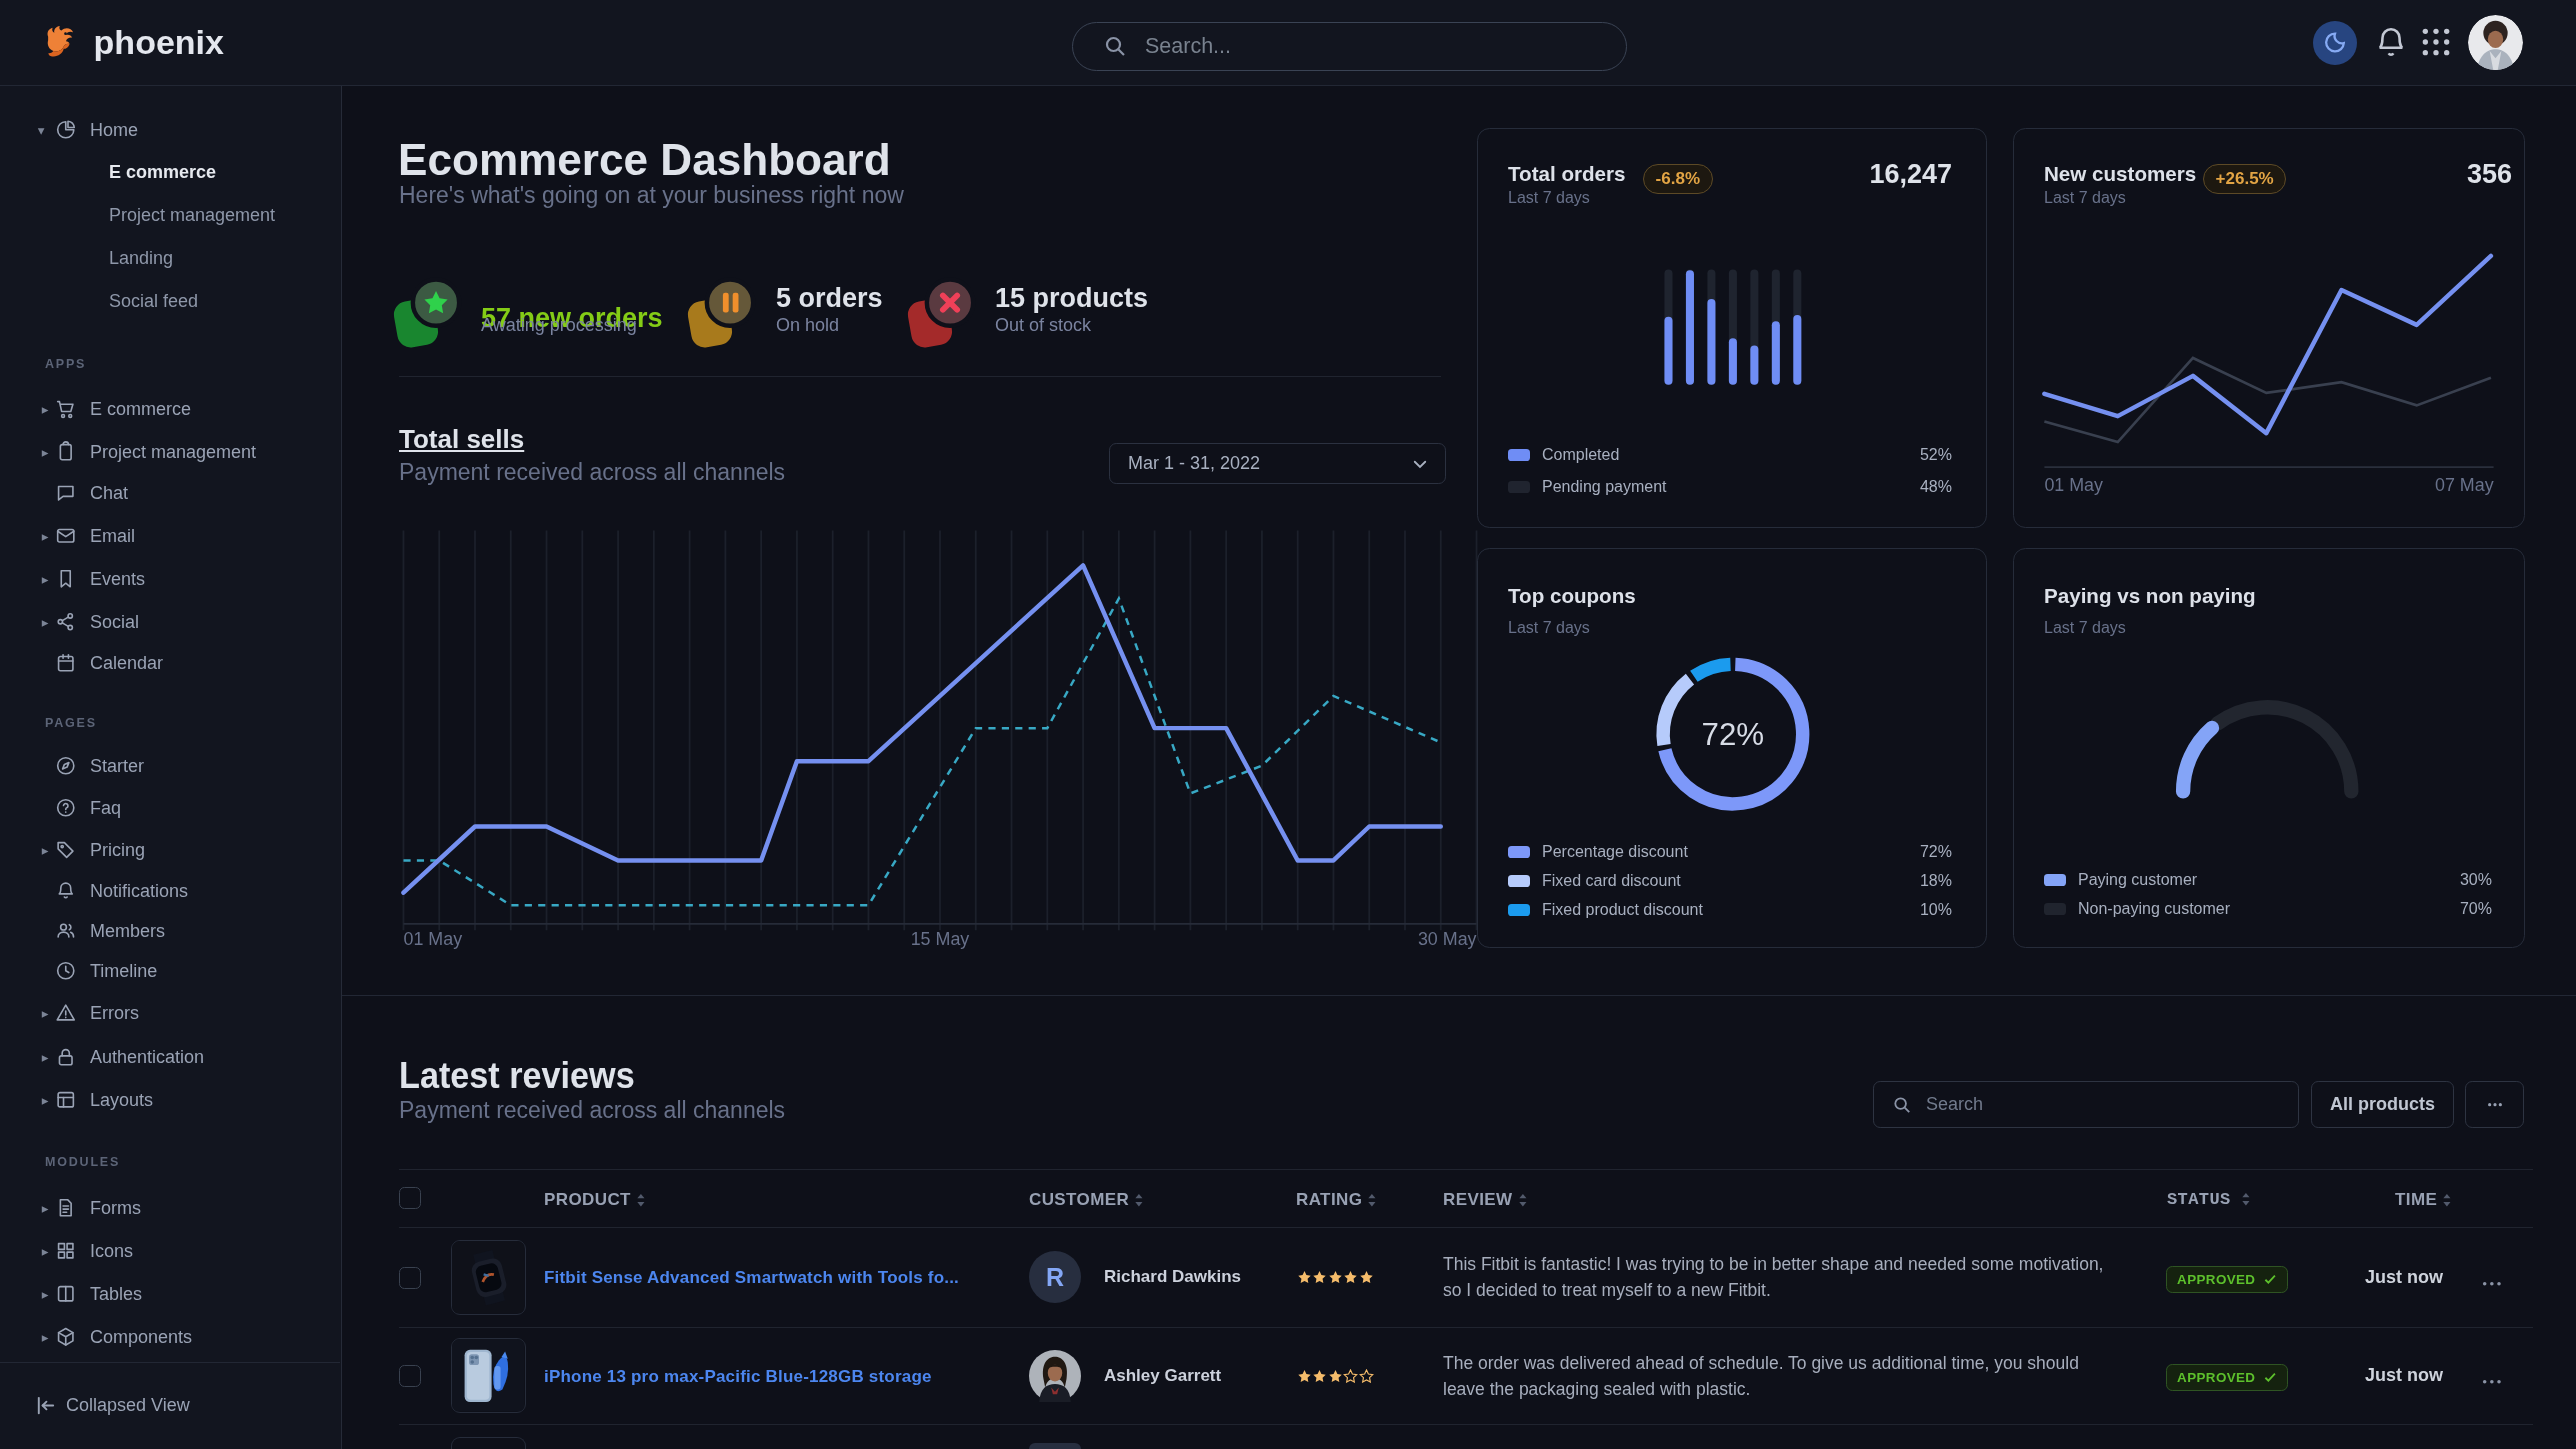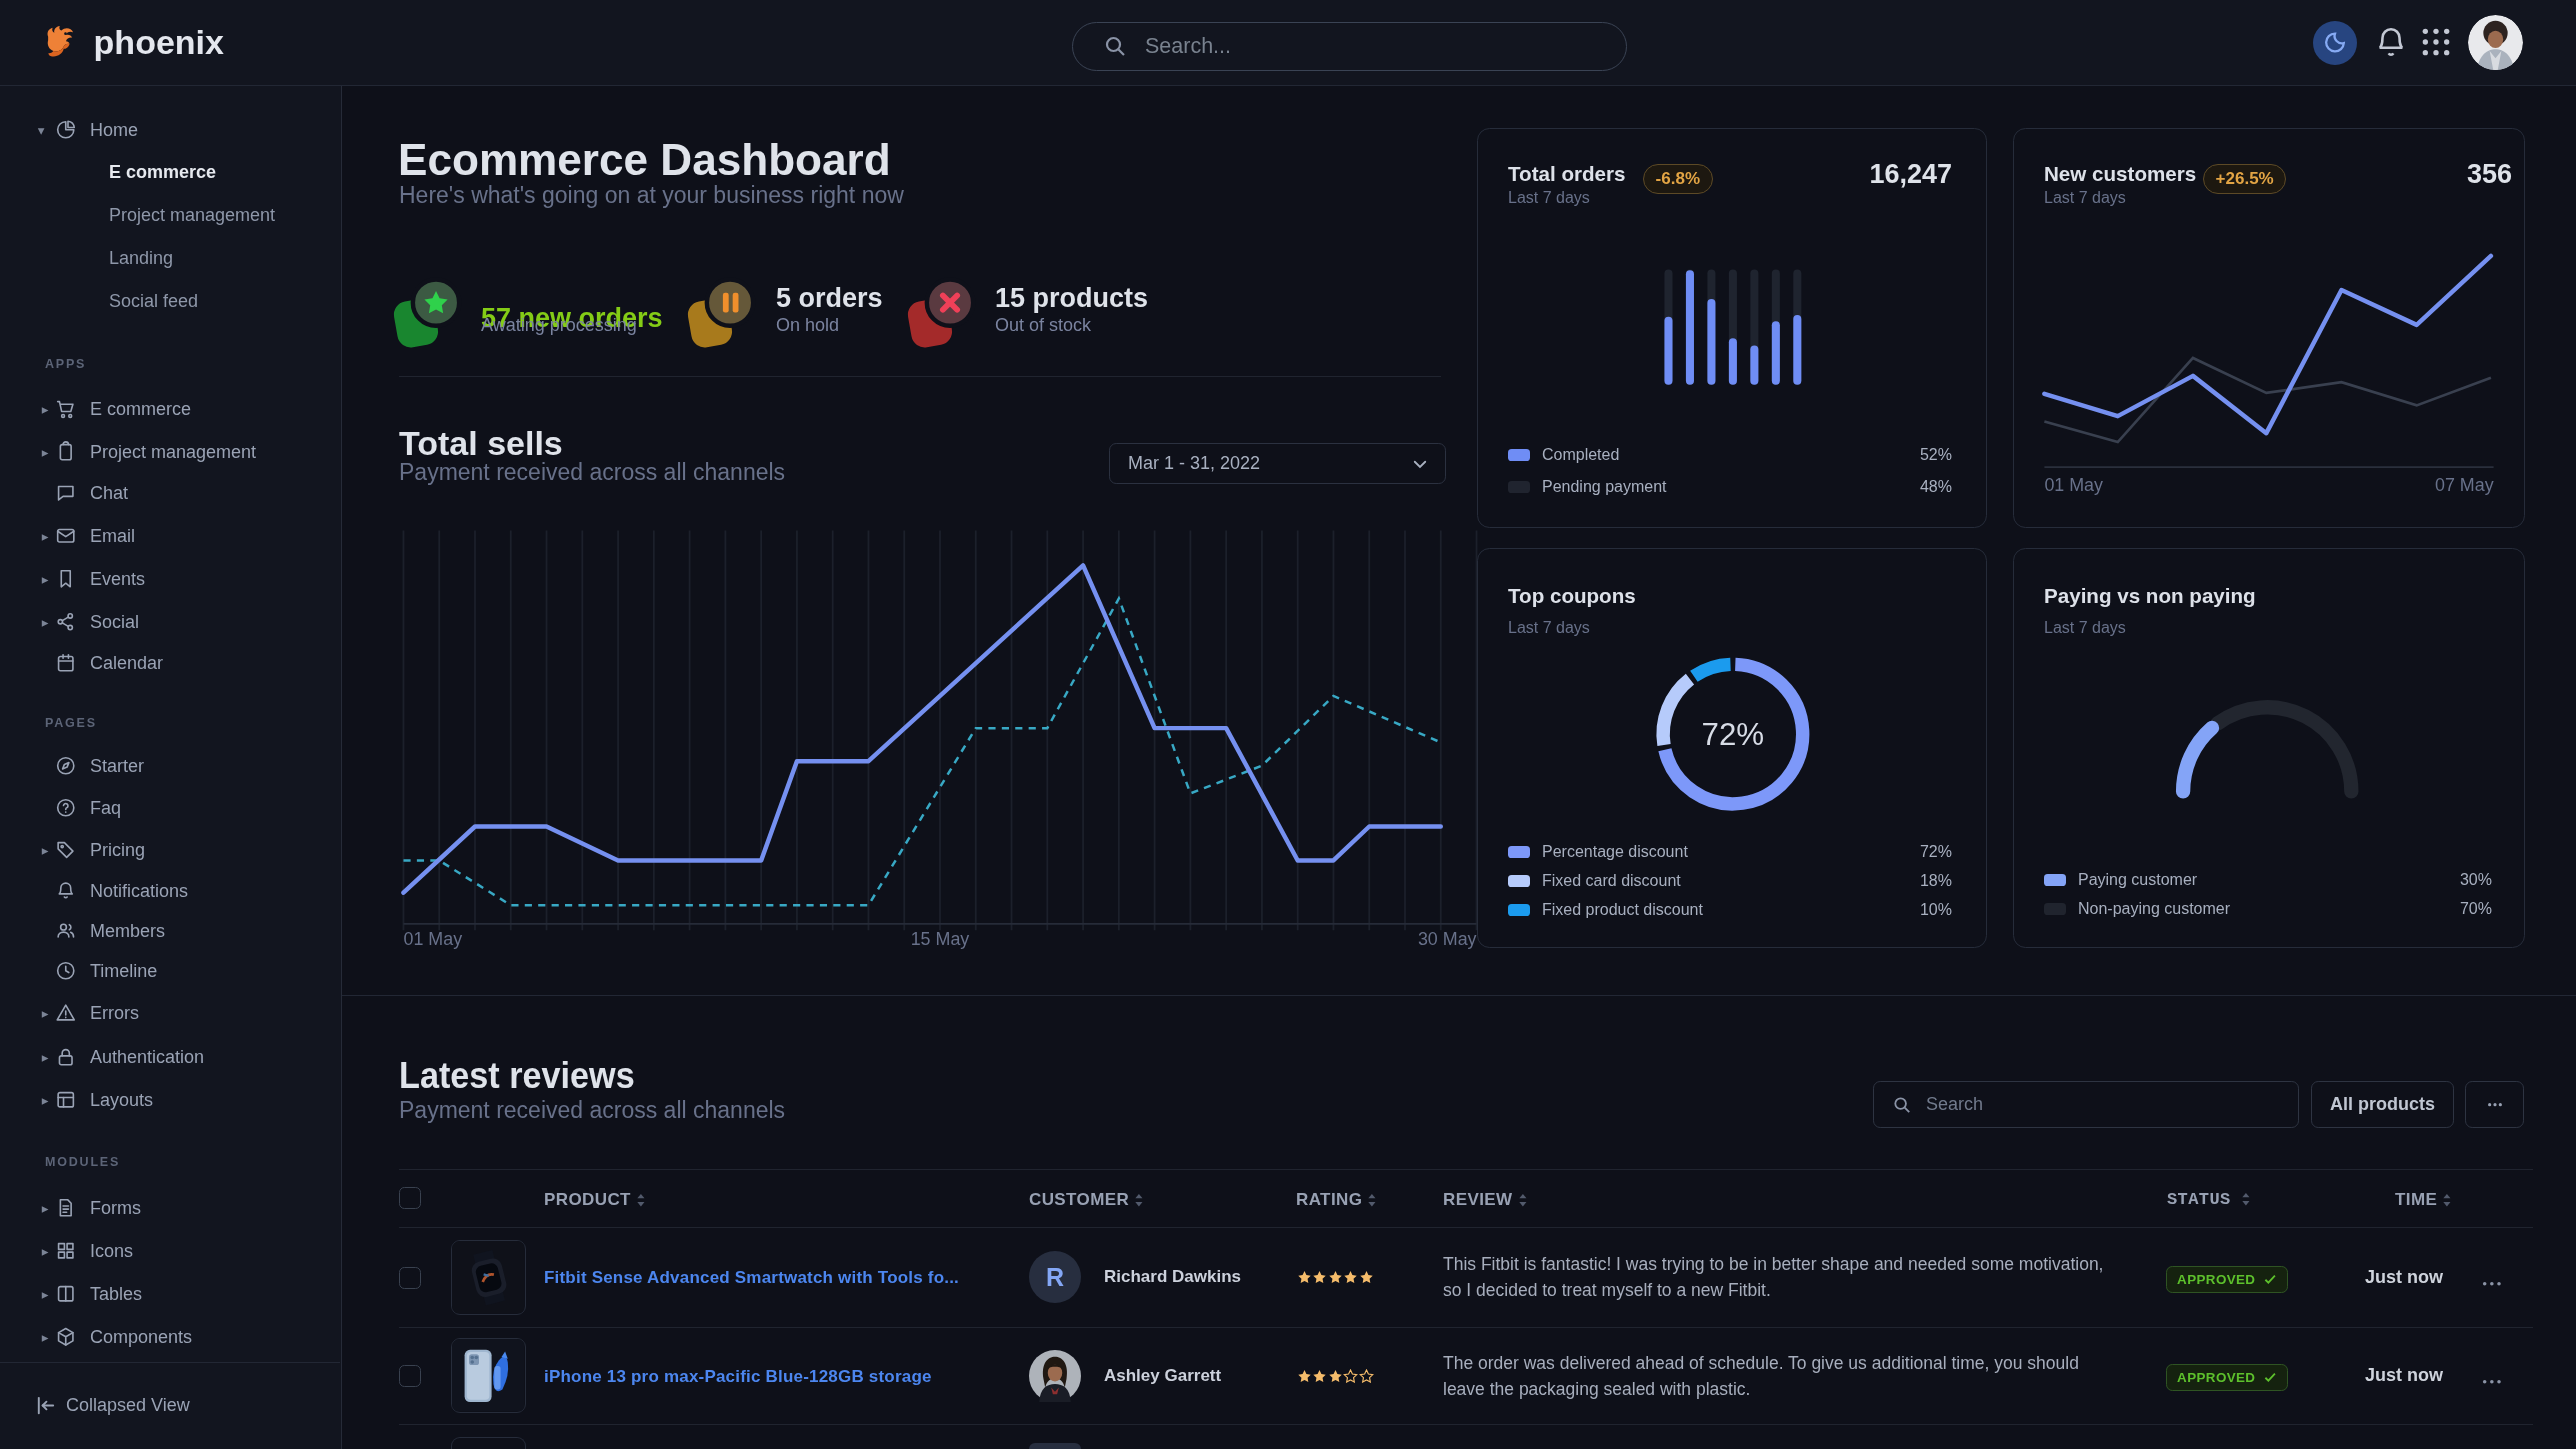--- a/index.html
+++ b/index.html
@@ -340,21 +340,21 @@
     <div style="position:absolute;left:653px;top:197px;">
       <div style="font-size:27px;font-weight:700;color:#dfe3ea;white-space:nowrap;">15 products</div>
     </div>
     <div style="position:absolute;left:653px;top:229px;">
       <div class="sub" style="font-size:18px;white-space:nowrap;color:#7b84a0;">Out of stock</div>
     </div>
     <div style="position:absolute;left:57px;top:290px;">
       <div style="width:1042px;border-top:1.8px solid #20242f;"></div>
     </div>
     <div style="position:absolute;left:57px;top:338px;">
-      <div class="h-title" style="font-size:34px;">Total sells</div>
+      <div class="h-title" style="font-size:26px;text-decoration:underline;">Total sells</div>
     </div>
     <div style="position:absolute;left:57px;top:373px;">
       <div class="sub" style="font-size:23px;">Payment received across all channels</div>
     </div>
     <div style="position:absolute;left:767px;top:357px;">
       <div style="width:337px;height:41px;border:1.8px solid #2b3140;border-radius:7.2px;color:#a8b0c0;font-size:18px;display:flex;align-items:center;justify-content:space-between;padding:0 16px 0 18px;">Mar 1 - 31, 2022 <svg width="18" height="18" viewBox="0 0 24 24" fill="none" stroke="#a8b0c0" stroke-width="2.4" stroke-linecap="round">
           <path d="M5 9 l7 7 l7 -7"></path>
         </svg></div>
     </div>
     <svg width="1128" height="465" viewBox="0 0 1260 520" style="position:absolute;left:34px;top:415px;">

